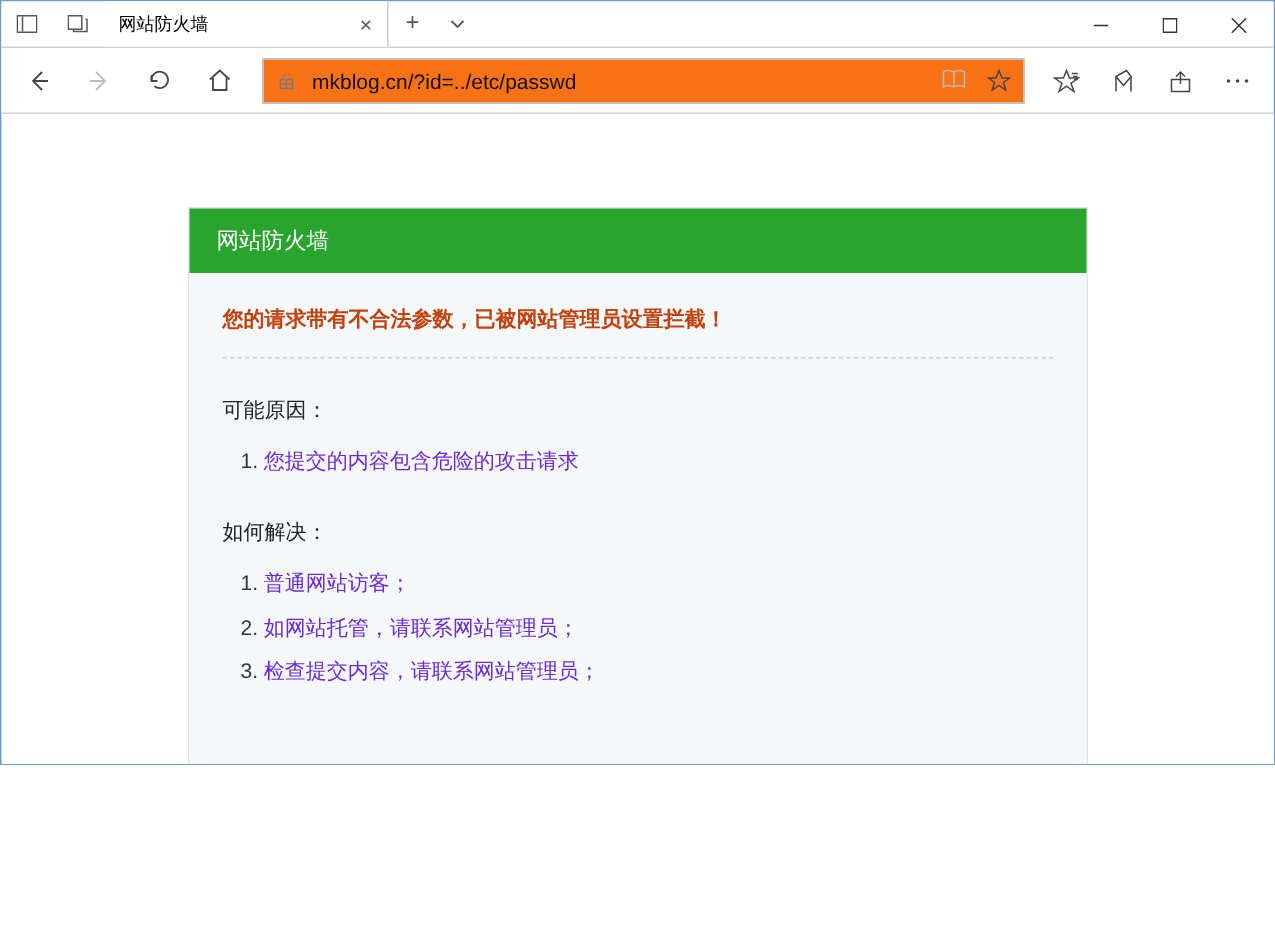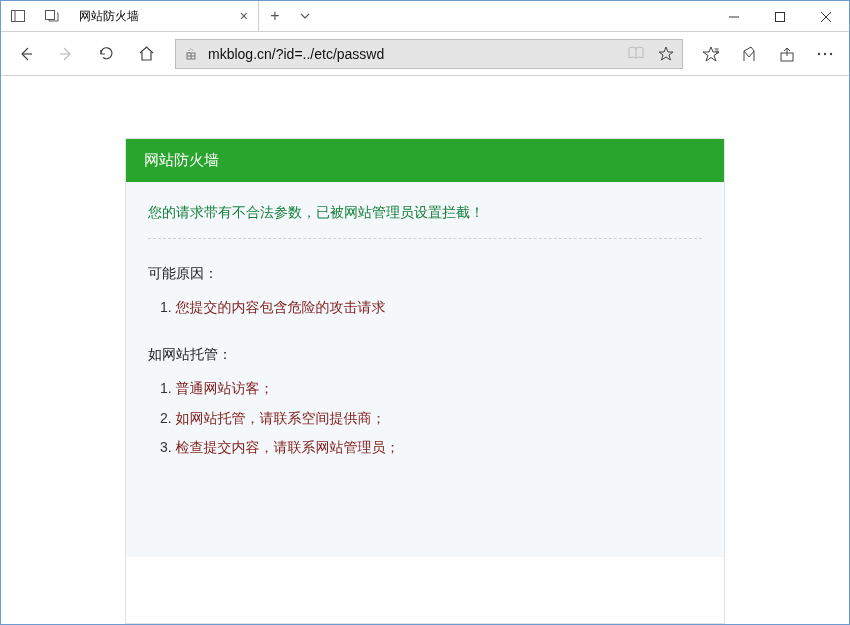--- a/index.html
+++ b/index.html
@@ -1,50 +1,50 @@
 <!DOCTYPE html>
 <html><head>
   <meta charset="utf-8">
   <style>
     * { margin: 0; padding: 0; box-sizing: border-box; }
     body { font-family: "Segoe UI", "Microsoft YaHei", sans-serif; font-size: 12px; background: #fff; width: 850px; height: 625px; overflow: hidden; }
     
-    .window { width: 850px; height: 625px; border: 1px solid #6a9bd1; display: flex; flex-direction: column; }
+    .window { width: 850px; height: 510px; border: 1px solid #6a9bd1; display: flex; flex-direction: column; }
     
     .titlebar { height: 31px; background: #fff; display: flex; align-items: stretch; border-bottom: 1px solid #cfcfcf; }
     .tb-left { display: flex; align-items: center; }
     .tb-icon-btn { width: 34px; height: 31px; display: flex; align-items: center; justify-content: center; color: #444; }
     .tab { display: flex; align-items: center; padding: 0 10px; gap: 10px; border-right: 1px solid #cfcfcf; min-width: 190px; background: #fff; }
     .tab-title { font-size: 12px; color: #000; flex: 1; }
     .tab-close { color: #555; font-size: 14px; }
     .tb-newtab { width: 32px; display: flex; align-items: center; justify-content: center; color: #555; font-size: 16px; }
     .tb-down { width: 28px; display: flex; align-items: center; justify-content: center; color: #555; }
     .tb-spacer { flex: 1; }
     .win-controls { display: flex; }
     .win-btn { width: 46px; height: 31px; display: flex; align-items: center; justify-content: center; color: #333; }
     .win-btn svg { width: 10px; height: 10px; }
     
     .navbar { height: 44px; background: #fff; display: flex; align-items: center; padding: 0 6px; gap: 2px; border-bottom: 1px solid #cfcfcf; }
     .nav-btn { width: 38px; height: 38px; display: flex; align-items: center; justify-content: center; color: #555; }
     .nav-btn.disabled { color: #bdbdbd; }
-    .addr-wrap { flex: 1; height: 30px; border: 1px solid #bdbdbd; background: #e5e5e5; display: flex; align-items: center; padding: 0 8px; gap: 10px; margin: 0 8px; }
+    .addr-wrap { flex: 1; height: 30px; border: 1px solid #bdbdbd; background: #f97316; display: flex; align-items: center; padding: 0 8px; gap: 10px; margin: 0 8px; }
     .addr-lock { color: #777; }
     .addr-text { flex: 1; font-size: 14px; color: #111; font-family: "Segoe UI", sans-serif; }
     .addr-right { display: flex; gap: 14px; color: #666; }
     .tool-btn { width: 36px; height: 38px; display: flex; align-items: center; justify-content: center; color: #444; }
     
     .content { flex: 1; background: #fff; overflow: auto; padding-top: 62px; display: flex; justify-content: center; }
     
     .card { width: 600px; border: 1px solid #e3e3e3; }
     .card-header { background: #29a52e; color: #fff; padding: 12px 18px; font-size: 15px; }
     .card-body { background: #f5f8fa; padding: 22px 22px 70px; }
-    .alert { color: #15803d; font-weight: normal; font-size: 14px; padding-bottom: 16px; border-bottom: 1px dashed #d0d0d0; margin-bottom: 26px; }
+    .alert { color: #c2410c; font-weight: bold; font-size: 14px; padding-bottom: 16px; border-bottom: 1px dashed #d0d0d0; margin-bottom: 26px; }
     .section-h { font-weight: normal; font-size: 14px; color: #222; margin-bottom: 10px; }
     ol { list-style-position: inside; padding-left: 6px; margin-bottom: 24px; }
-    ol li { font-size: 14px; color: #7f1d1d; line-height: 2.1; padding-left: 6px; }
+    ol li { font-size: 14px; color: #6d28d9; line-height: 2.1; padding-left: 6px; }
     ol li::marker { color: #333; }
     
     svg { display: block; }
   </style>
 </head>
 <body>
 
 <div class="window">
 
   <div class="titlebar">
@@ -174,23 +174,23 @@
 
   <div class="content">
     <div class="card">
       <div class="card-header">网站防火墙</div>
       <div class="card-body">
         <div class="alert">您的请求带有不合法参数，已被网站管理员设置拦截！</div>
         <div class="section-h">可能原因：</div>
         <ol>
           <li>您提交的内容包含危险的攻击请求</li>
         </ol>
-        <div class="section-h">如网站托管：</div>
+        <div class="section-h">如何解决：</div>
         <ol>
           <li>普通网站访客；</li>
-          <li>如网站托管，请联系空间提供商；</li>
+          <li>如网站托管，请联系网站管理员；</li>
           <li>检查提交内容，请联系网站管理员；</li>
         </ol>
       </div>
     </div>
   </div>
 
 </div>
 
 </body></html>

